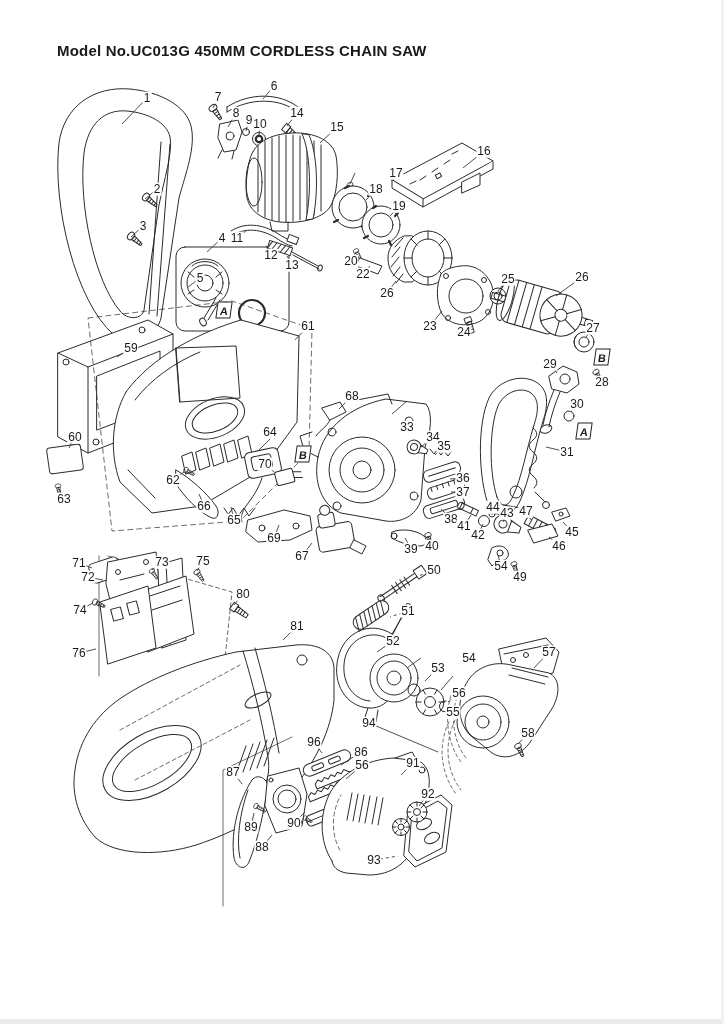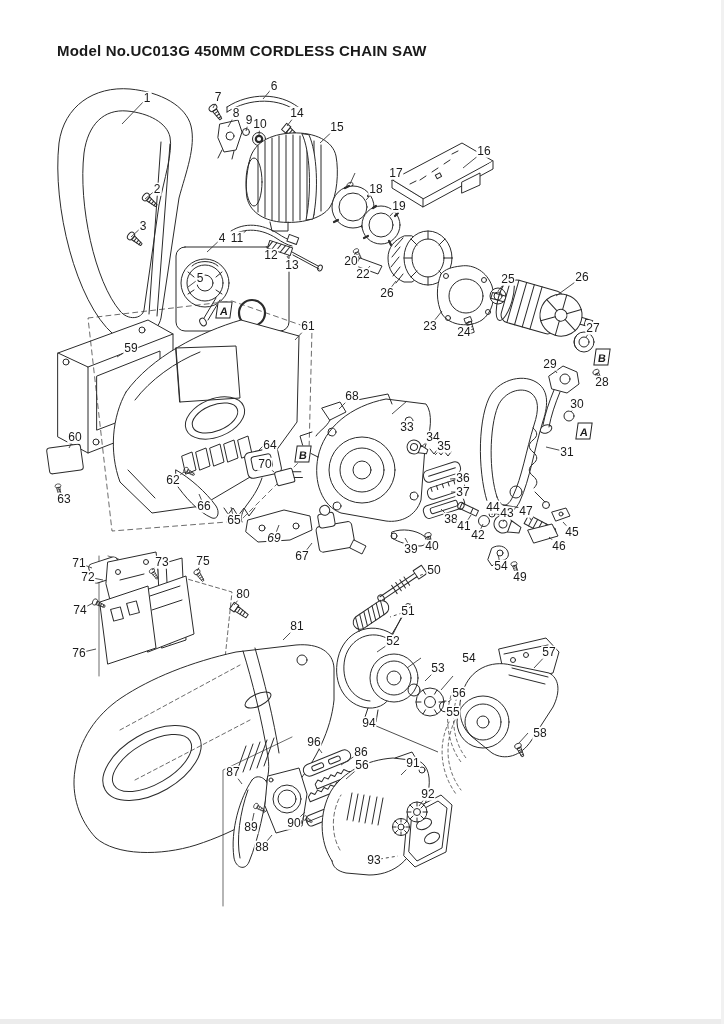--- a/index.html
+++ b/index.html
@@ -556,32 +556,32 @@
     <div class="plabel" style="left: 501px; top: 566px;">54</div>
     <div class="plabel" style="left: 520px; top: 577px;">49</div>
     <div class="plabel" style="left: 434px; top: 570px;">50</div>
     <div class="plabel" style="left: 408px; top: 611px;">51</div>
     <div class="plabel" style="left: 393px; top: 641px;">52</div>
     <div class="plabel" style="left: 438px; top: 668px;">53</div>
     <div class="plabel" style="left: 421px; top: 658px; margin-left: 48px;">54</div>
     <div class="plabel" style="left: 453px; top: 712px;">55</div>
     <div class="plabel" style="left: 459px; top: 693px;">56</div>
     <div class="plabel" style="left: 549px; top: 652px;">57</div>
-    <div class="plabel" style="left: 540px; top: 733px;">58</div>
+    <div class="plabel" style="left: 528px; top: 733px;">58</div>
     <div class="plabel" style="left: 131px; top: 348px;">59</div>
     <div class="plabel" style="left: 75px; top: 437px;">60</div>
     <div class="plabel" style="left: 308px; top: 326px;">61</div>
     <div class="plabel" style="left: 173px; top: 480px;">62</div>
     <div class="plabel" style="left: 64px; top: 499px;">63</div>
-    <div class="plabel" style="left: 270px; top: 445px; text-align: right;">64</div>
+    <div class="plabel" style="left: 270px; top: 432px; text-align: right;">64</div>
     <div class="plabel" style="left: 234px; top: 520px;">65</div>
     <div class="plabel" style="left: 204px; top: 506px;">66</div>
     <div class="plabel" style="left: 302px; top: 556px;">67</div>
     <div class="plabel" style="left: 352px; top: 396px;">68</div>
-    <div class="plabel" style="left: 274px; top: 538px; font-style: italic;">69</div>
+    <div class="plabel" style="left: 274px; top: 538px;">69</div>
     <div class="plabel" style="left: 265px; top: 464px;">70</div>
     <div class="plabel" style="left: 79px; top: 563px;">71</div>
     <div class="plabel" style="left: 88px; top: 577px;">72</div>
     <div class="plabel" style="left: 162px; top: 562px;">73</div>
     <div class="plabel" style="left: 80px; top: 610px;">74</div>
     <div class="plabel" style="left: 203px; top: 561px;">75</div>
     <div class="plabel" style="left: 79px; top: 653px;">76</div>
     <div class="plabel" style="left: 243px; top: 594px;">80</div>
     <div class="plabel" style="left: 297px; top: 626px;">81</div>
     <div class="plabel" style="left: 314px; top: 742px;">96</div>

